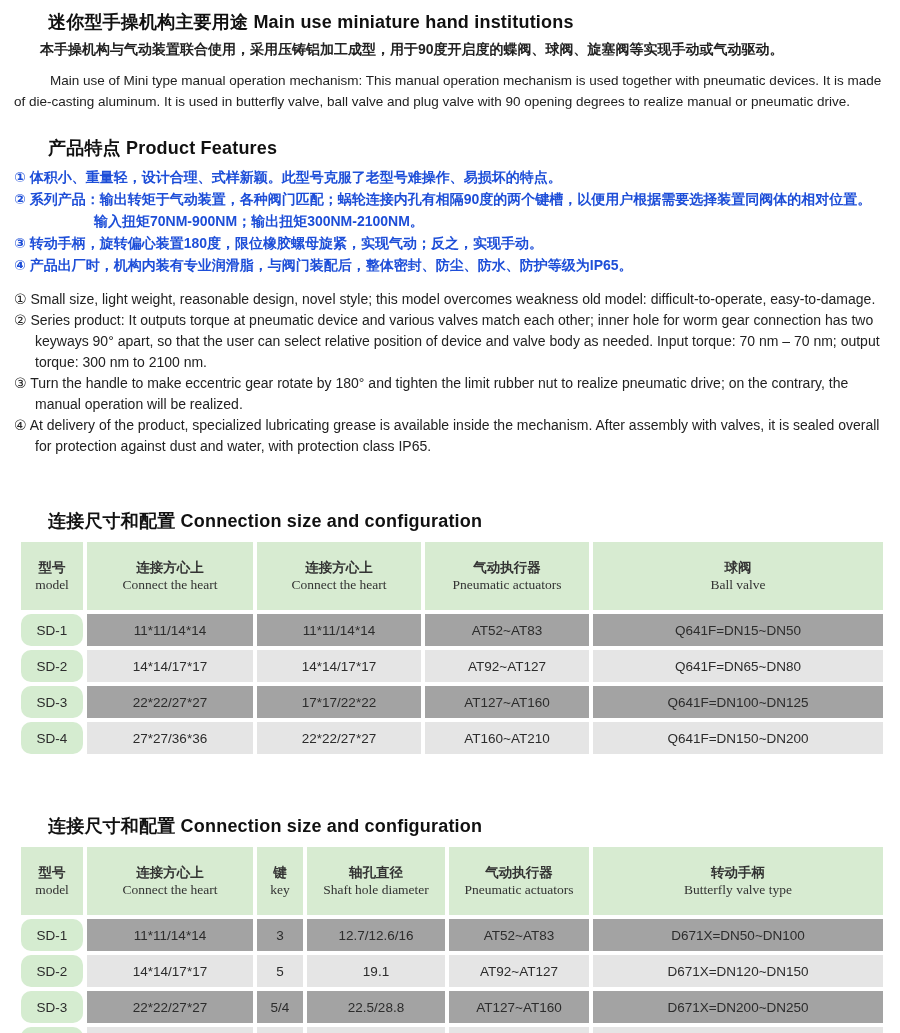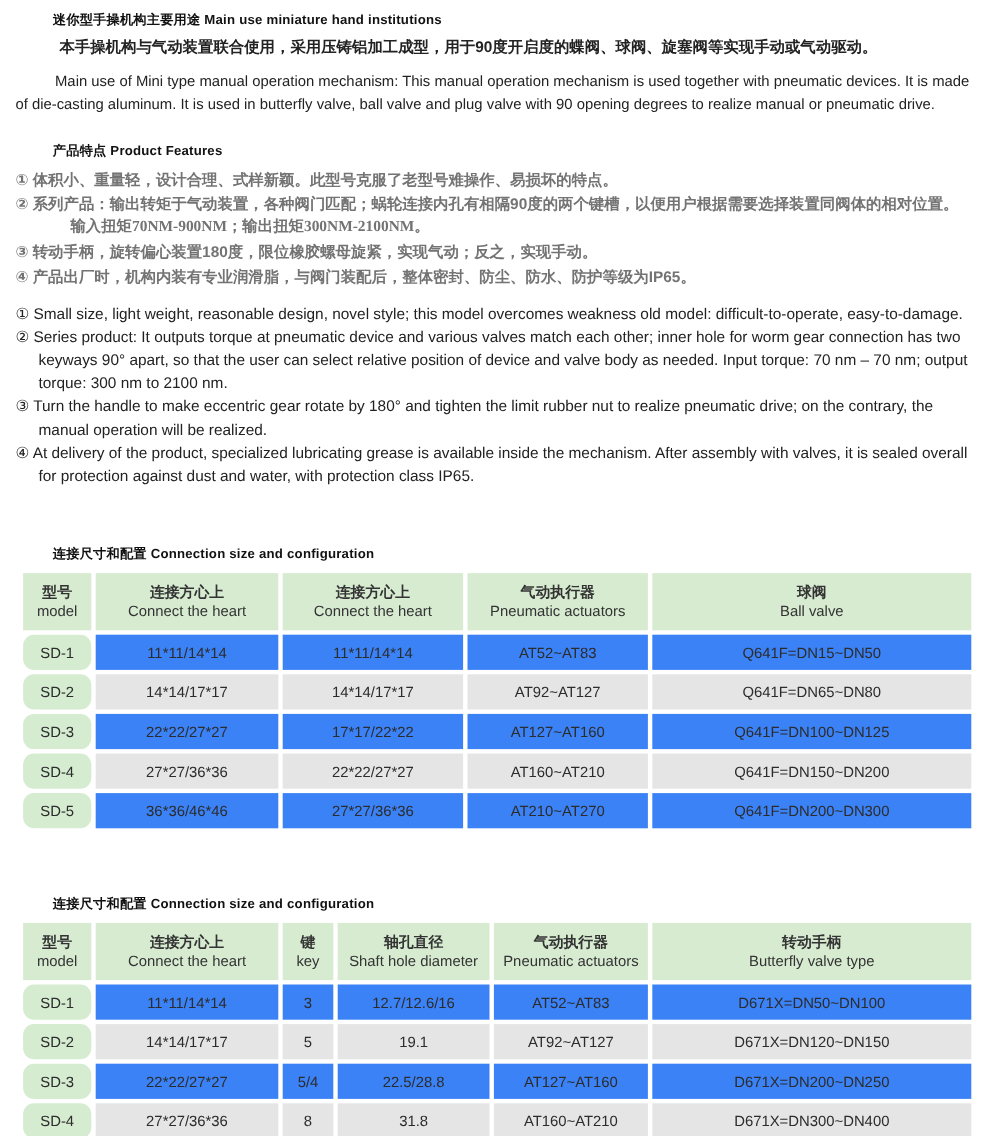--- a/index.html
+++ b/index.html
@@ -9,85 +9,86 @@
     height: 1033px;
     background: #ffffff;
     color: #1e1e1e;
     font-family: "Liberation Sans", "DejaVu Sans", sans-serif;
     overflow: hidden;
   }
   .page { padding: 10px 14px 0 14px; width: 900px; }
 
   
   .sec-title {
-    font-size: 12px;
+    font-size: 18px;
     font-weight: bold;
     color: #111;
     margin: 0 0 5px 34px;
     letter-spacing: 0.2px;
   }
 
   
   .zh-para {
     font-size: 14px;
     font-weight: bold;
     color: #222;
-    margin: 2px 0 2px 40px;
+    margin: 2px 0 2px 26px;
     line-height: 20px;
   }
   .en-para {
     font-size: 13.5px;
     color: #222;
     line-height: 21px;
     margin: 11px 0 0 0;
     text-indent: 36px;
     width: 872px;
   }
 
   
   .features { margin-top: 24px; }
   .feat-list { margin-top: 6px; }
   .feat-item { margin: 0; }
   .feat-line {
     line-height: 22px;
     padding-left: 21px;
     text-indent: -21px;
   }
-  .feat-zh .feat-line { font-size: 14px; font-weight: bold; color: #737373; }
-  .feat-zh .feat-line.cont { padding-left: 0; text-indent: 0; margin-left: 50px; font-family: Liberation Serif, serif; }
+  .feat-zh .feat-line { font-size: 14px; font-weight: bold; color: #1d4ed8; }
+  .feat-zh .feat-line.cont { padding-left: 0; text-indent: 0; margin-left: 80px; }
   .feat-en { margin-top: 13px; }
   .feat-en .feat-line { font-size: 14px; line-height: 21px; color: #222; font-weight: normal; }
 
   
   .table-section1 { margin-top: 52px; }
   .table-section2 { margin-top: 56px; }
   table.spec {
     border-collapse: separate;
     border-spacing: 4px;
     margin-left: 3px;
     width: 868px;
     table-layout: fixed;
   }
   table.spec th {
     background: var(--header_green, #d7ebd1);
     font-weight: normal;
     text-align: center;
     vertical-align: middle;
     padding: 8px 2px;
-    height: 52px;
+    height: 68px;
+    font-family: Liberation Serif, serif;
   }
   table.spec th .h-zh { font-size: 13.5px; font-weight: bold; color: #333; line-height: 17px; }
   table.spec th .h-en { font-size: 13.5px; color: #333; line-height: 18px; }
   table.spec td {
     text-align: center;
     vertical-align: middle;
     height: 32px;
     font-size: 13.5px;
     color: #2c2c2c;
-    background: #3b82f6;
+    background: #a3a3a3;
     padding: 0 2px;
   }
   table.spec td.model-cell { background: var(--model_col_green, #d5ecd0); border-radius: 10px; }
   table.spec tr.shade td:not(.model-cell) { background: var(--row_gray, #e5e5e5); }
 </style>
 </head>
 <body>
 
 <div class="page">
 
@@ -185,27 +186,20 @@
             <td class="value-cell">17*17/22*22</td>
             <td class="value-cell">AT127~AT160</td>
             <td class="value-cell">Q641F=DN100~DN125</td>
           </tr>
           <tr class="shade">
             <td class="model-cell">SD-4</td>
             <td class="value-cell">27*27/36*36</td>
             <td class="value-cell">22*22/27*27</td>
             <td class="value-cell">AT160~AT210</td>
             <td class="value-cell">Q641F=DN150~DN200</td>
-          </tr>
-          <tr class="plain">
-            <td class="model-cell">SD-5</td>
-            <td class="value-cell">36*36/46*46</td>
-            <td class="value-cell">27*27/36*36</td>
-            <td class="value-cell">AT210~AT270</td>
-            <td class="value-cell">Q641F=DN200~DN300</td>
           </tr>
         </tbody>
       </table>
   </section>
 
   <section class="table-section2">
     <h3 class="sec-title">连接尺寸和配置 Connection size and configuration</h3>
     <table class="spec" id="table2">
       <colgroup>
         <col style="width:62px">

